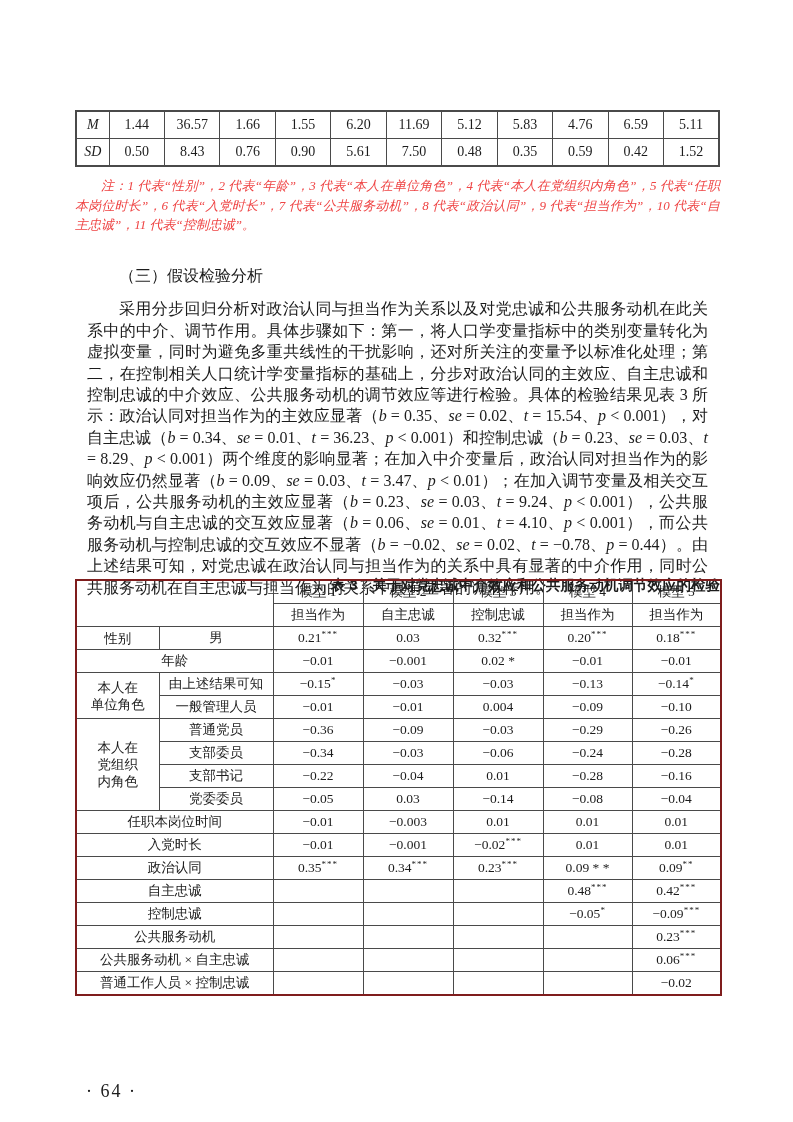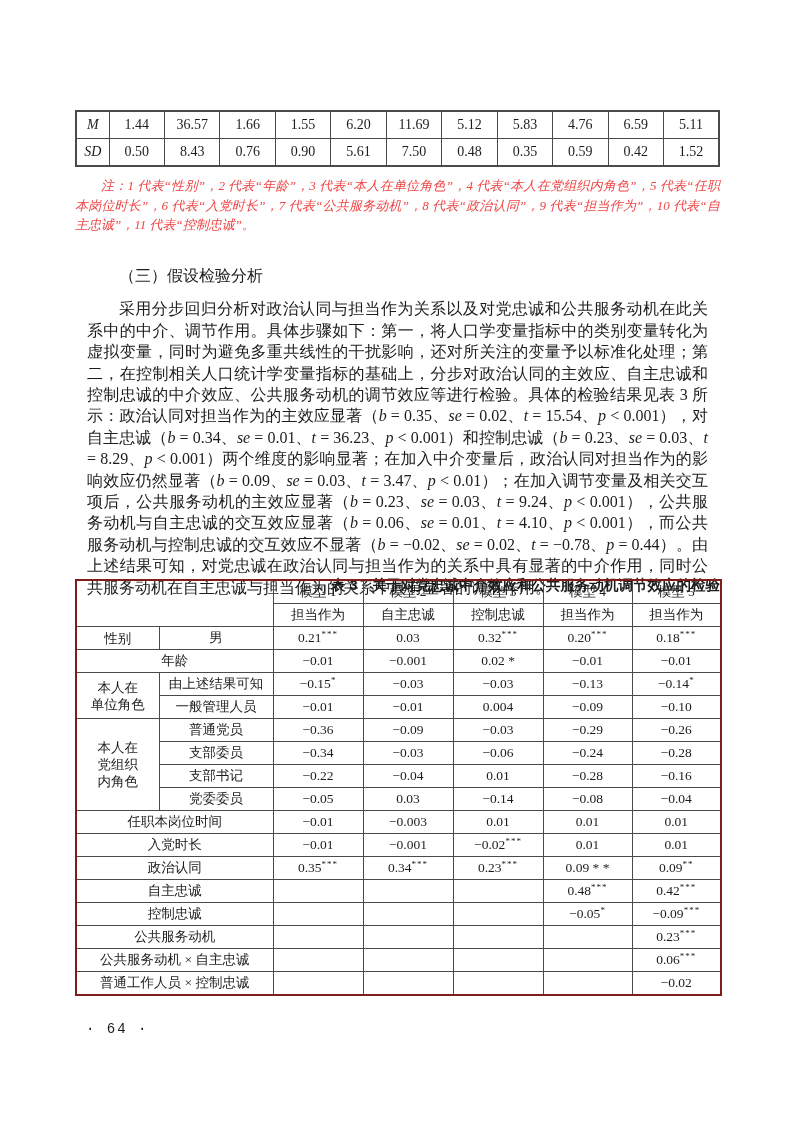--- a/index.html
+++ b/index.html
@@ -41,21 +41,21 @@
     border-collapse:collapse;table-layout:fixed;font-size:13.5px;
     border:2px solid #7f1d1d;
   }
   .model-table th,.model-table td{
     border:1px solid #4a4a4a;text-align:center;height:22px;padding:0 2px;
     font-weight:normal;
   }
   .model-table td.grp{white-space:pre-line;line-height:17px;font-family:Liberation Serif, serif;}
   .model-table sup{font-size:9px;letter-spacing:1px;vertical-align:super;line-height:0;}
   
-  .pagenum{position:absolute;top:1021px;left:86px;font-size:14px;letter-spacing:2px;font-family:Liberation Mono, monospace;}
+  .pagenum{position:absolute;top:1081px;left:86px;font-size:18px;letter-spacing:2px;}
 </style>
 </head>
 <body>
 
 <div class="page">
 
   <table class="stats-table">
     <colgroup>
         <col style="width:33px">
       </colgroup>

